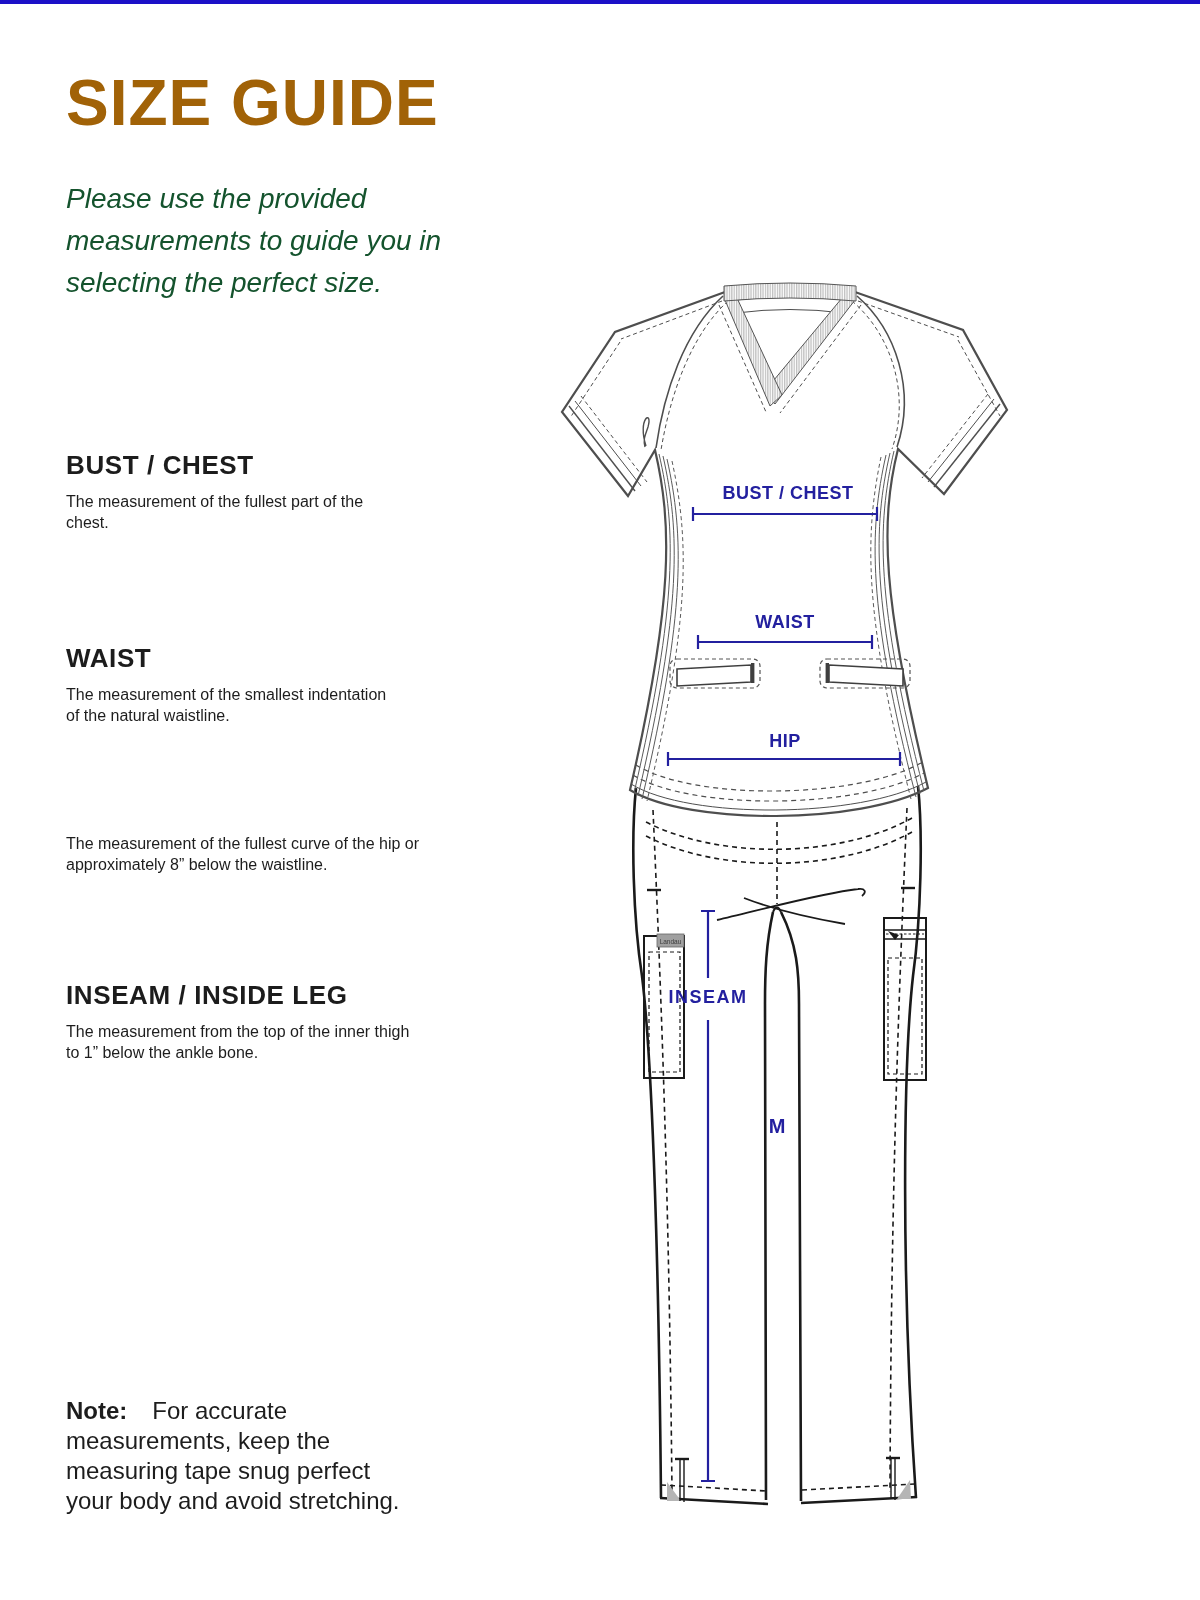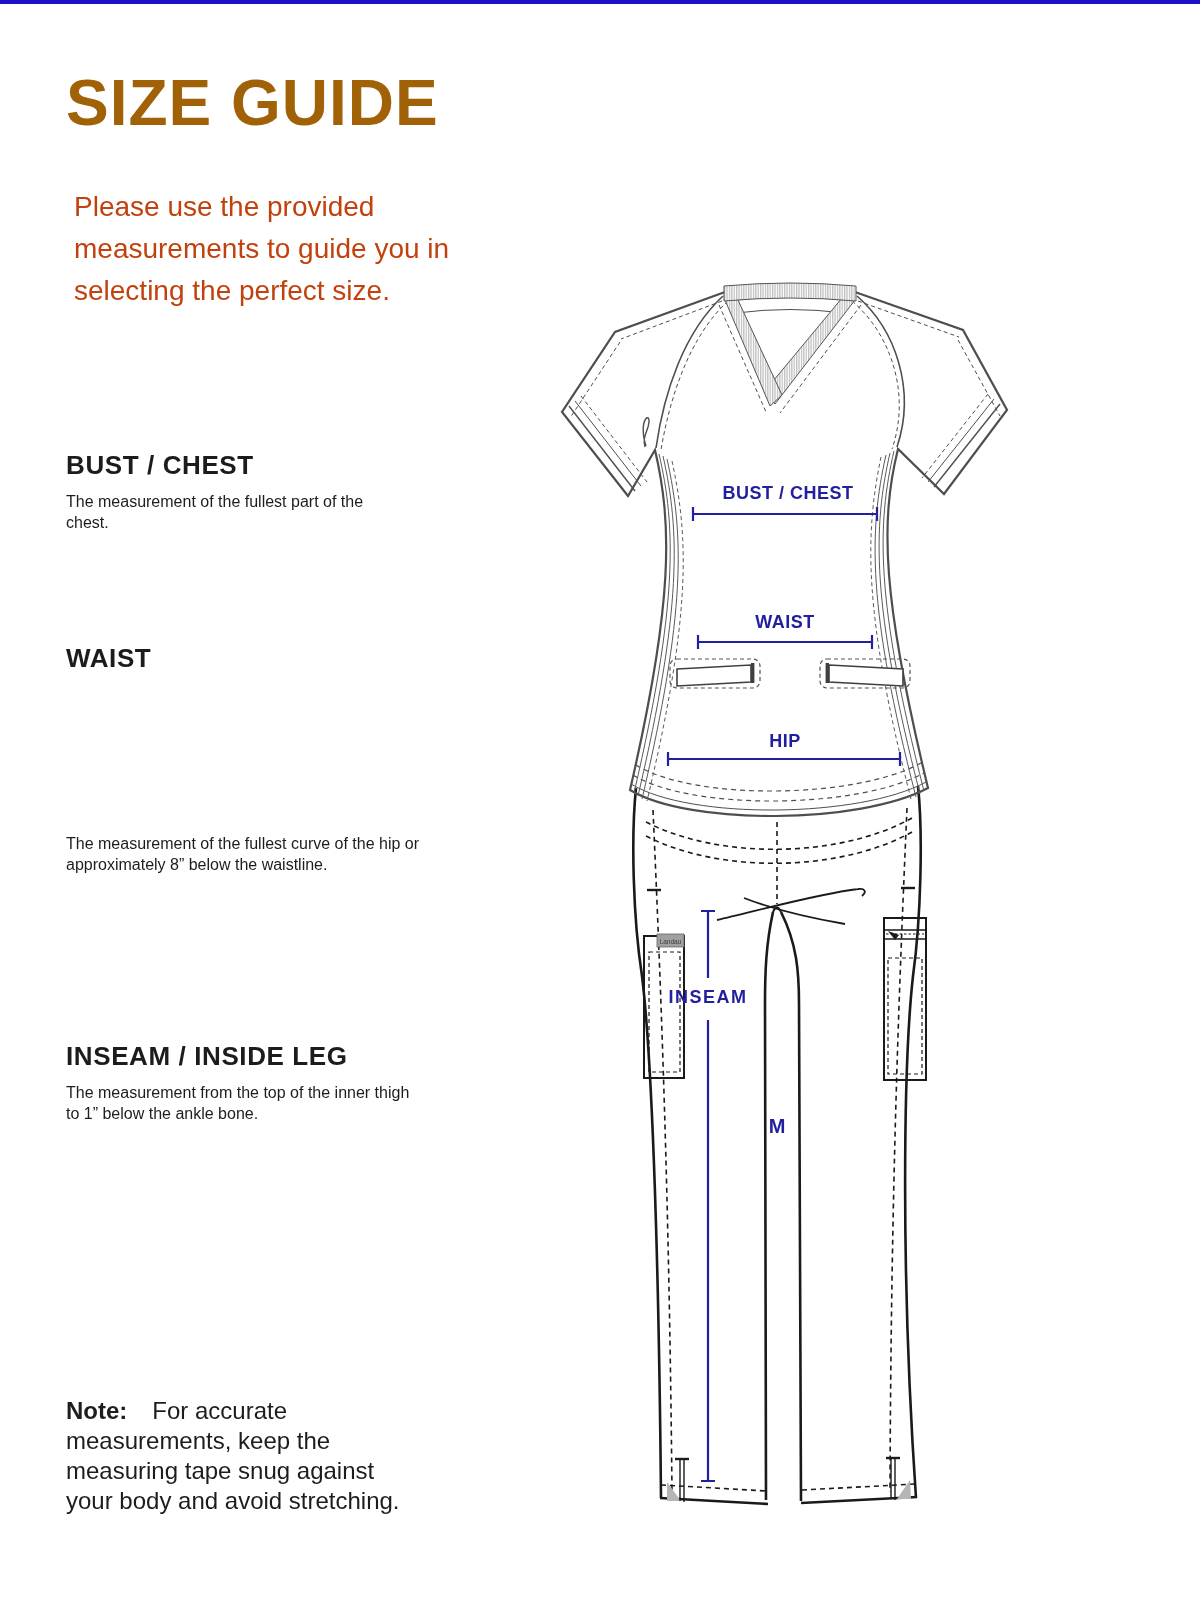--- a/index.html
+++ b/index.html
@@ -15,32 +15,32 @@
     position:absolute;left:0;top:0;width:1200px;height:4px;
     background:#1B0FC7;
   }
   .page-title{
     position:absolute;left:66px;top:68px;
     font-size:64px;font-weight:bold;letter-spacing:1px;
     line-height:1.1;margin:0;color:#a16207;
   }
   .intro{
     position:absolute;left:66px;top:178px;width:450px;
-    font-size:28px;line-height:1.5;margin:8px;color:#c2410c;
+    font-size:28px;line-height:1.5;margin:0;color:#14532d;font-style:italic;
   }
   .def{position:absolute;left:66px;margin:0;}
   .def h2{
     font-size:26px;font-weight:bold;letter-spacing:.6px;
     margin:0 0 10px 0;color:#1c1c1c;
   }
   .def p{font-size:16px;line-height:1.34;margin:0;color:#1d1d1d;}
   .s1{top:450px;} .s1 p{max-width:302px;}
   .s2{top:643px;} .s2 p{max-width:324px;}
   .s3{top:833px;} .s3 p{max-width:384px;}
-  .s4{top:1041px;} .s4 p{max-width:360px;}
+  .s4{top:980px;} .s4 p{max-width:360px;}
   .note{
     position:absolute;left:66px;top:1396px;width:354px;
     font-size:24px;line-height:1.25;margin:0;color:#1d1d1d;
   }
   .note .note-label{font-weight:bold;margin-right:25px;}
   .diagram{position:absolute;left:520px;top:270px;width:490px;height:1290px;}
 
   
   .pl{stroke:#1a1a1a;fill:none;}
   .tl{stroke:#4e4e4e;fill:none;}
@@ -59,32 +59,33 @@
 
 <p class="intro">Please use the provided measurements to guide you in selecting the perfect size.</p>
 
 <section class="def s1">
   <h2>BUST / CHEST</h2>
   <p>The measurement of the fullest part of the chest.</p>
 </section>
 
 <section class="def s2">
   <h2>WAIST</h2>
+  <p>The measurement of the smallest indentation of the natural waistline.</p>
 </section>
 
 <section class="def s3">
   <p>The measurement of the fullest curve of the hip or approximately 8” below the waistline.</p>
 </section>
 
 <section class="def s4">
   <h2>INSEAM / INSIDE LEG</h2>
   <p>The measurement from the top of the inner thigh to 1” below the ankle bone.</p>
 </section>
 
-<p class="note"><span class="note-label">Note:</span><span>For accurate measurements, keep the measuring tape snug against your body and avoid stretching.</span></p>
+<p class="note"><span class="note-label">Note:</span><span>For accurate measurements, keep the measuring tape snug perfect your body and avoid stretching.</span></p>
 
 <svg class="diagram" viewBox="0 0 490 1290" xmlns="http://www.w3.org/2000/svg">
   <defs>
     <pattern id="ribPat" width="2.4" height="4" patternUnits="userSpaceOnUse">
       <rect width="2.4" height="4" fill="#ffffff"></rect>
       <line x1="0.7" y1="0" x2="0.7" y2="4" stroke="#8f8f8f" stroke-width="0.8"></line>
     </pattern>
   </defs>
 
   <g>

